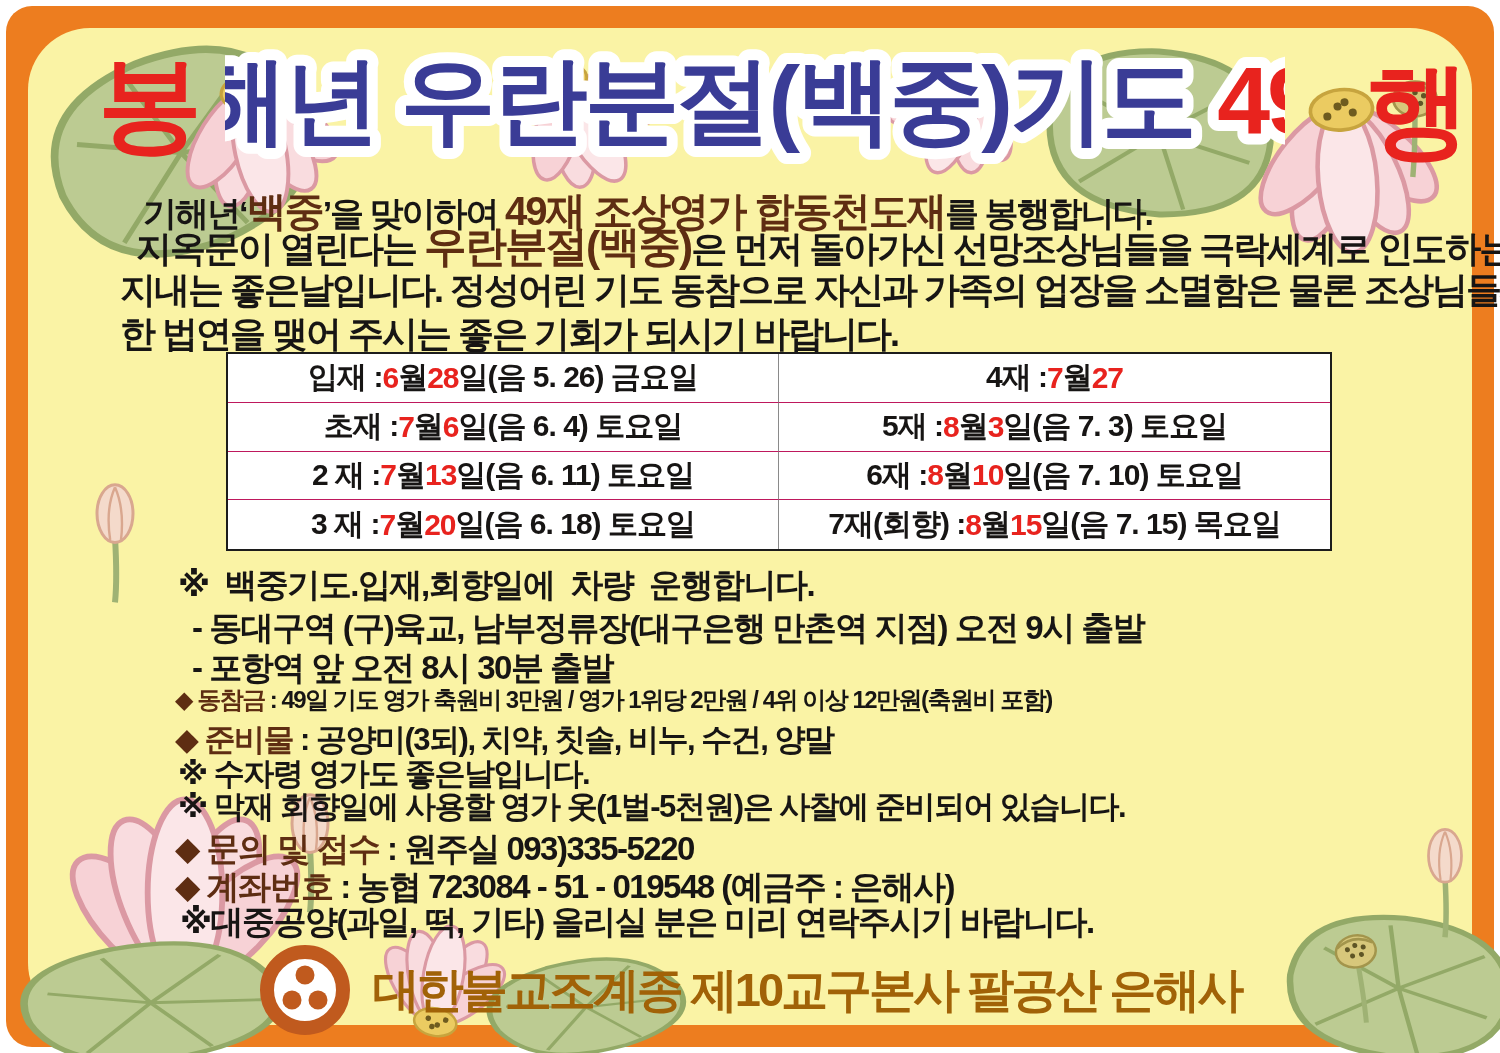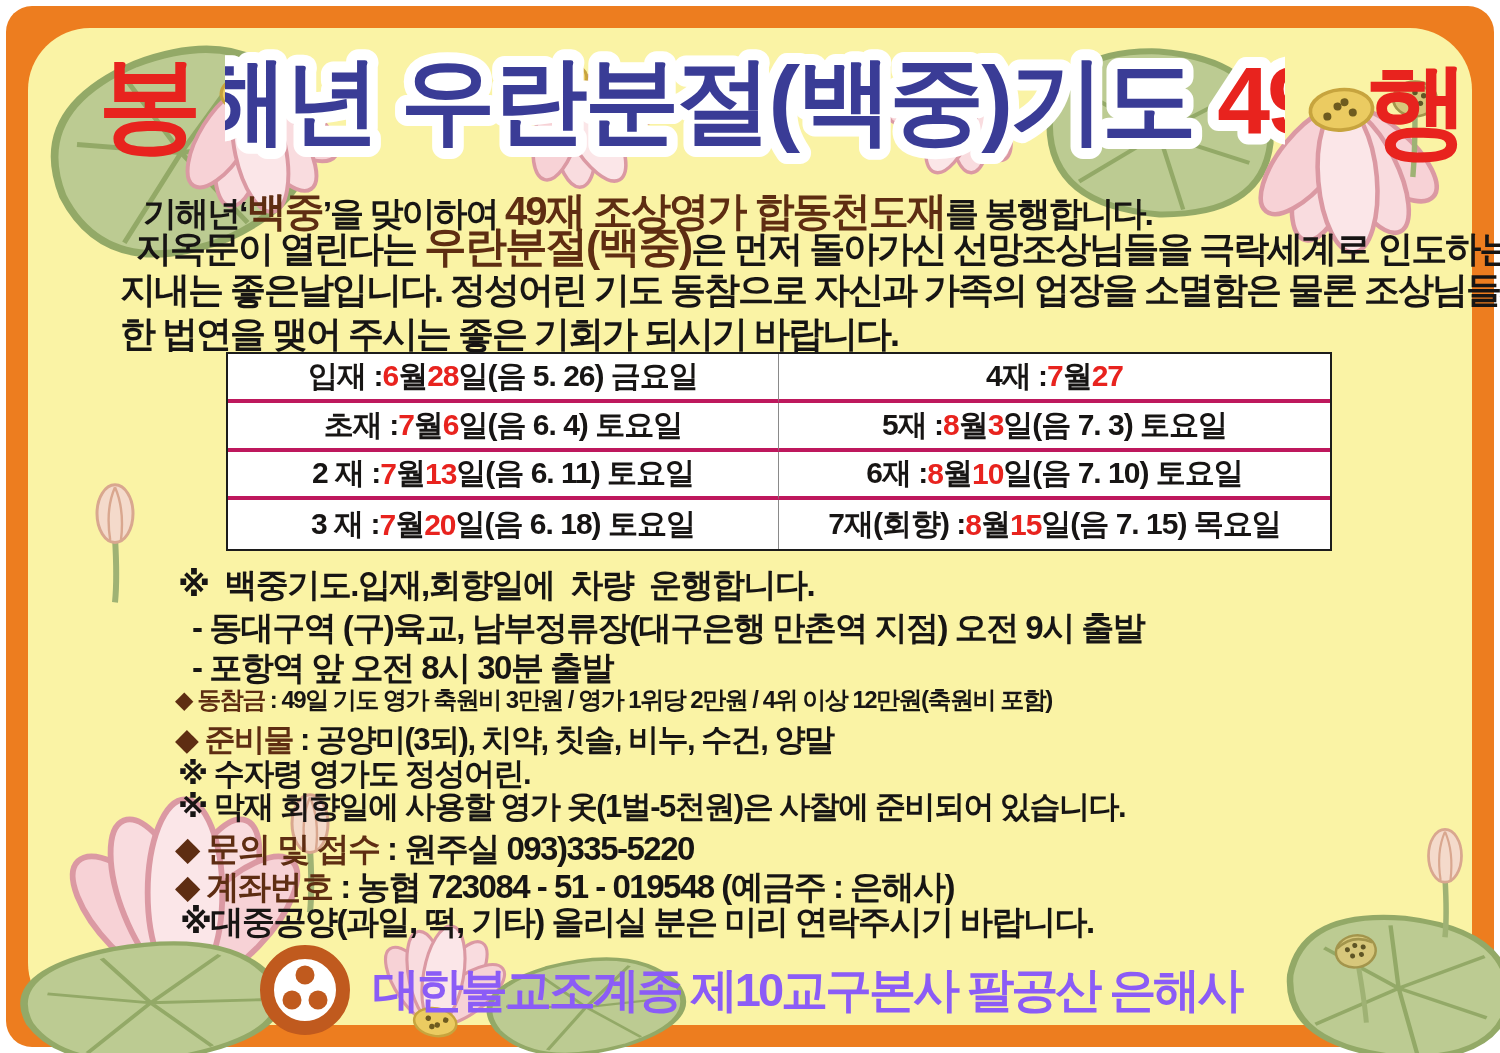--- a/index.html
+++ b/index.html
@@ -30,40 +30,40 @@
   .seg-red{color:#E8231E;}
   .seg-label{color:#5E2D12;font-weight:900;}
   .seg-em{color:#5E2D12;font-weight:900;font-size:1.18em;}
 
   
   .schedule{position:absolute;z-index:2;left:226px;top:352px;width:1106px;height:199px;background:#ffffff;
             border:2px solid #1c1c1c;box-sizing:border-box;display:grid;
             grid-template-columns:1fr 1fr;grid-template-rows:repeat(4,1fr);}
   .cell{display:flex;align-items:center;justify-content:center;white-space:nowrap;
         font-size:30px;font-weight:700;letter-spacing:-1px;color:#171514;
-        border-right:1px solid #8a8a8a;border-bottom:4px solid #be185d;box-sizing:border-box;}
+        border-right:1px solid #8a8a8a;border-bottom:1px solid #be185d;box-sizing:border-box;}
   .cell:nth-child(2n){border-right:none;}
   .cell:nth-child(7),.cell:nth-child(8){border-bottom:none;}
 
   
   .note{position:absolute;z-index:2;white-space:nowrap;color:#171514;font-weight:700;letter-spacing:-1.5px;}
   .n1{left:178px;top:563px;font-size:33px;word-spacing:8px;}
   .n2{left:192px;top:606px;font-size:33px;}
   .n3{left:192px;top:646px;font-size:33px;}
   .n4{left:175px;top:684px;font-size:24px;}
   .n5{left:175px;top:719px;font-size:31px;}
   .n6{left:178px;top:753px;font-size:31px;}
   .n7{left:178px;top:786px;font-size:31px;}
   .c1{left:175px;top:827px;font-size:33px;}
   .c2{left:175px;top:865px;font-size:33px;}
   .c3{left:180px;top:900px;font-size:33px;}
 
   
   .footer{position:absolute;z-index:2;left:0;right:0;top:944px;display:flex;align-items:center;justify-content:center;gap:22px;}
-  .footer-text{color:#8b5cf6;font-weight:900;font-size:47px;letter-spacing:-3px;white-space:nowrap;}
+  .footer-text{color:#a16207;font-weight:900;font-size:47px;letter-spacing:-3px;white-space:nowrap;}
 </style>
 </head>
 <body>
 
 <div class="stage">
   <div class="frame"></div>
   <div class="panel"></div>
 
   
   <svg width="0" height="0" aria-hidden="true">
@@ -228,21 +228,21 @@
         <span>일(음 7. 15) 목요일</span>
       </div>
   </div>
 
   
   <div class="note n1"><span>※  백중기도.입재,회향일에  차량  운행합니다.</span></div>
   <div class="note n2"><span>- 동대구역 (구)육교, 남부정류장(대구은행 만촌역 지점) 오전 9시 출발</span></div>
   <div class="note n3"><span>- 포항역 앞 오전 8시 30분 출발</span></div>
   <div class="note n4"><span class="seg-label">◆ 동참금</span><span> : 49일 기도 영가 축원비 3만원 / 영가 1위당 2만원 / 4위 이상 12만원(축원비 포함)</span></div>
   <div class="note n5"><span class="seg-label">◆ 준비물</span><span> : 공양미(3되), 치약, 칫솔, 비누, 수건, 양말</span></div>
-  <div class="note n6"><span>※ 수자령 영가도 정성어린.</span></div>
+  <div class="note n6"><span>※ 수자령 영가도 좋은날입니다.</span></div>
   <div class="note n7"><span>※ 막재 회향일에 사용할 영가 옷(1벌-5천원)은 사찰에 준비되어 있습니다.</span></div>
 
   
   <div class="note c1"><span class="seg-label">◆ 문의 및 접수</span><span> : 원주실 093)335-5220</span></div>
   <div class="note c2"><span class="seg-label">◆ 계좌번호</span><span> : 농협 723084 - 51 - 019548 (예금주 : 은해사)</span></div>
   <div class="note c3"><span>※대중공양(과일, 떡, 기타) 올리실 분은 미리 연락주시기 바랍니다.</span></div>
 
   
   <div class="footer">
     <svg width="92" height="92" viewBox="0 0 92 92">

